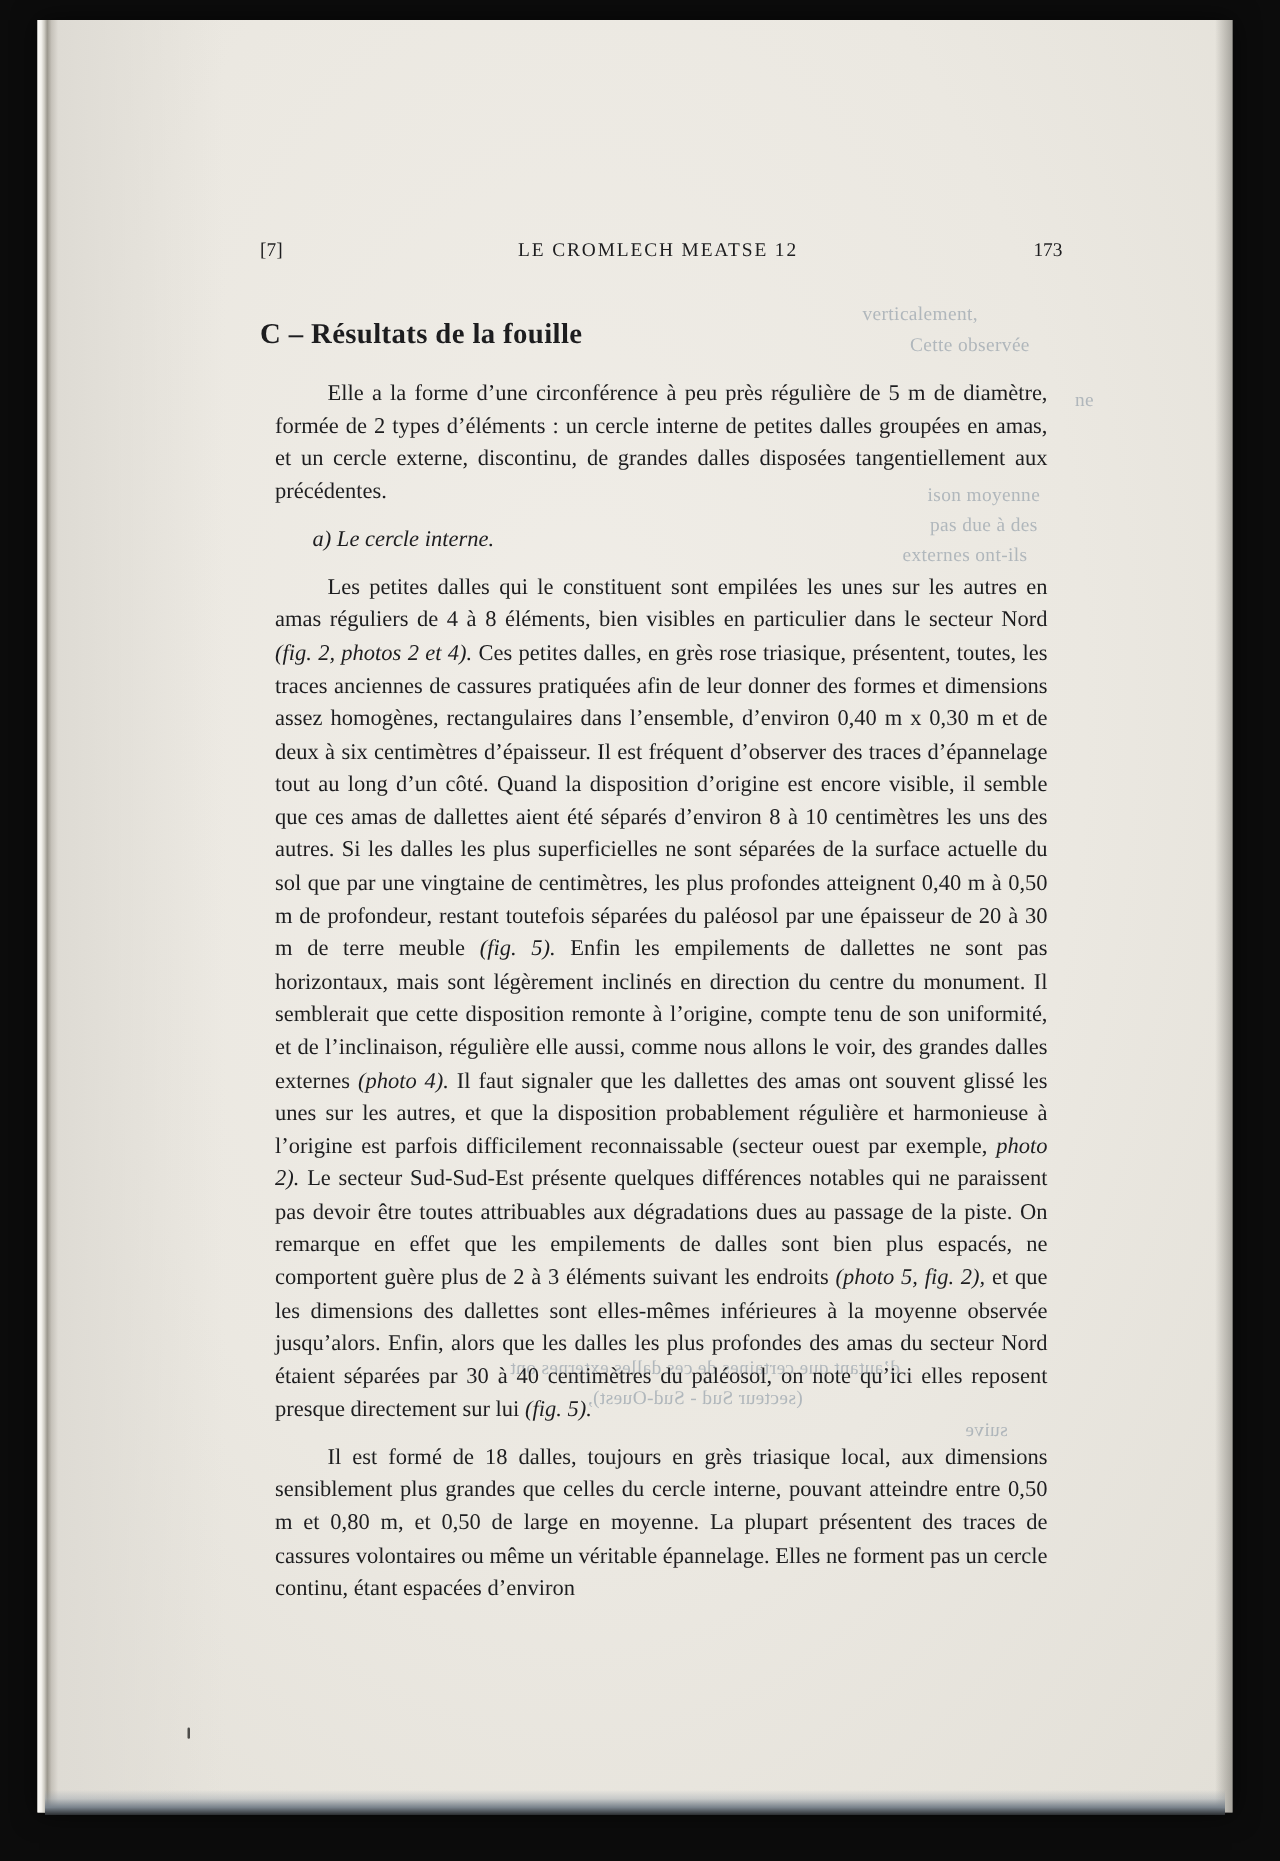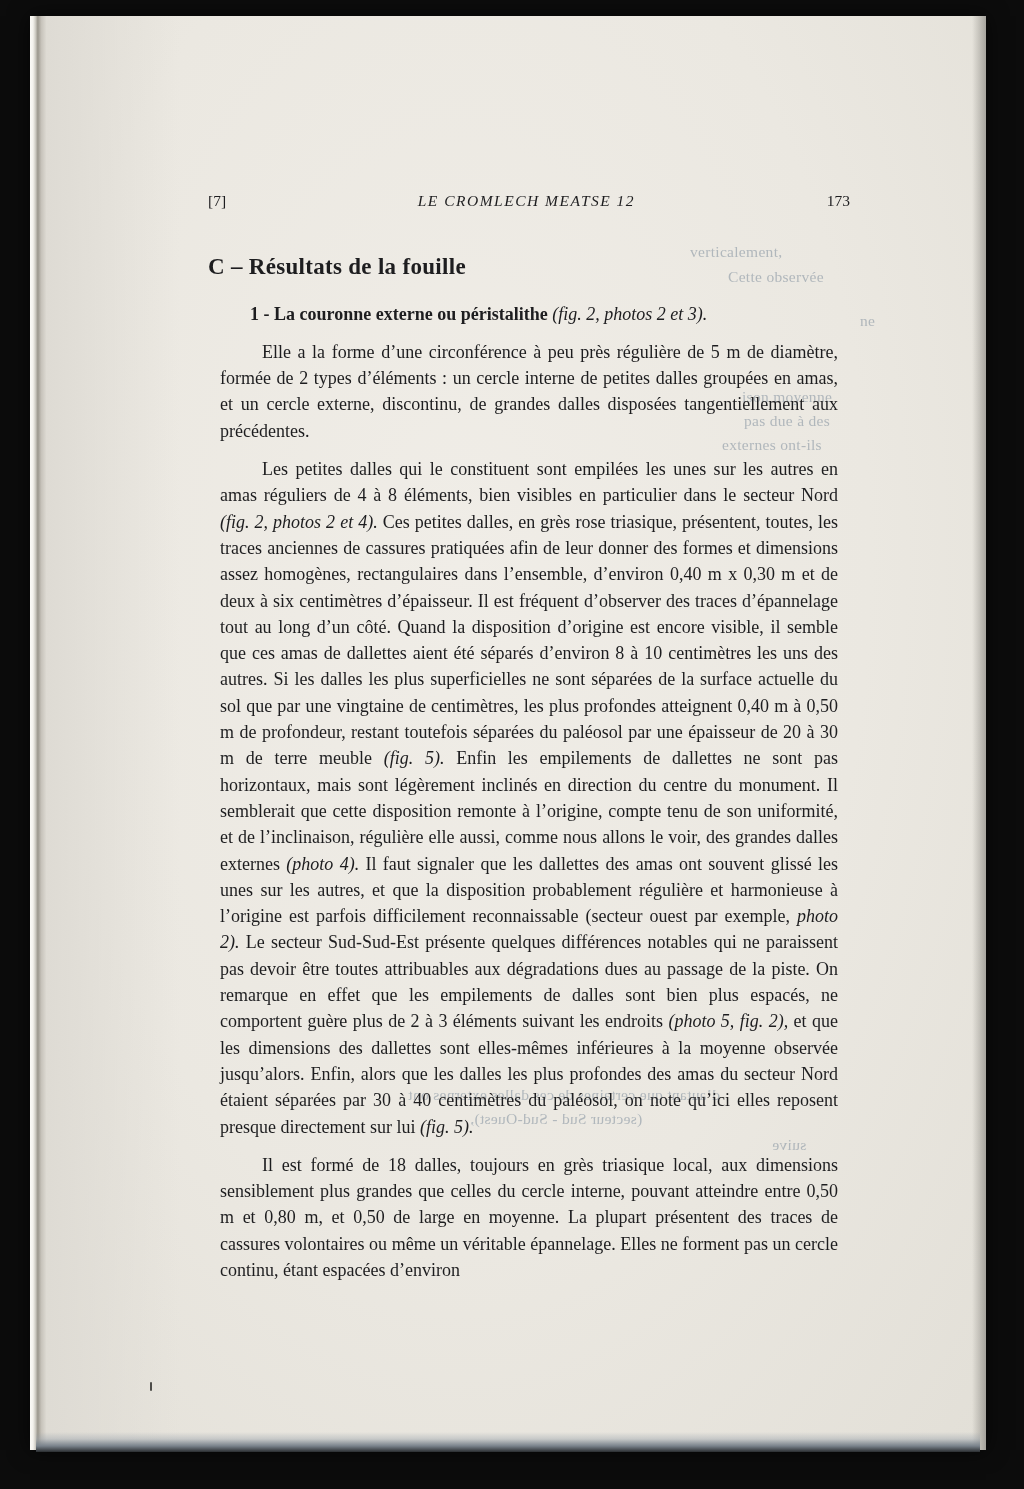--- a/index.html
+++ b/index.html
@@ -38,21 +38,21 @@
     pointer-events:none;
   }
   .text-column{
     position:absolute;left:178px;top:172px;width:642px;
     font-size:18px;line-height:26.3px;color:#1d1d1f;z-index:3;
   }
   .page-header{
     display:flex;justify-content:space-between;align-items:baseline;
     font-size:15.5px;margin-bottom:40px;
   }
-  .page-header .title{letter-spacing:1.5px;font-style:italic;}
+  .page-header .title{letter-spacing:1.5px;}
   .section-title{
     font-size:23px;font-weight:bold;margin:0 0 20px 0;letter-spacing:0.3px;
   }
   .subheading{margin:0 0 5px 0;text-indent:42px;text-align:justify;}
   .paragraph{margin:12px;text-align:justify;text-indent:42px;}
   .subitem{margin:11px 0 9px 0;text-indent:42px;font-style:italic;}
   .it{font-style:italic;}
   .bd{font-weight:bold;}
   .bleed-layer{position:absolute;left:0;top:0;width:1024px;height:1300px;z-index:2;pointer-events:none;}
   .bleed-item{
@@ -78,22 +78,22 @@
 
       <div class="page-header">
         <span class="bracket">[7]</span>
         <span class="title">LE CROMLECH MEATSE 12</span>
         <span class="pagenum">173</span>
       </div>
 
       <h1 class="section-title">C – Résultats de la fouille</h1>
 
       <div id="content">
-          <p class="subheading"><span class="bd">1 - La couronne externe ou péristalithe </span><span class="it">(fig. 2, photos 2 et 3).</span></p>
           <p class="paragraph"><span>Elle a la forme d’une circonférence à peu près régulière de 5 m de diamètre, formée de 2 types d’éléments : un cercle interne de petites dalles groupées en amas, et un cercle externe, discontinu, de grandes dalles disposées tangentiellement aux précédentes.</span></p>
+          <p class="subitem"><span class="it">a) Le cercle interne.</span></p>
           <p class="paragraph"><span>Les petites dalles qui le constituent sont empilées les unes sur les autres en amas réguliers de 4 à 8 éléments, bien visibles en particulier dans le secteur Nord </span><span class="it">(fig. 2, photos 2 et 4).</span><span> Ces petites dalles, en grès rose triasique, présentent, toutes, les traces anciennes de cassures pratiquées afin de leur donner des formes et dimensions assez homogènes, rectangulaires dans l’ensemble, d’environ 0,40 m x 0,30 m et de deux à six centimètres d’épaisseur. Il est fréquent d’observer des traces d’épannelage tout au long d’un côté. Quand la disposition d’origine est encore visible, il semble que ces amas de dallettes aient été séparés d’environ 8 à 10 centimètres les uns des autres. Si les dalles les plus superficielles ne sont séparées de la surface actuelle du sol que par une vingtaine de centimètres, les plus profondes atteignent 0,40 m à 0,50 m de profondeur, restant toutefois séparées du paléosol par une épaisseur de 20 à 30 m de terre meuble </span><span class="it">(fig. 5).</span><span> Enfin les empilements de dallettes ne sont pas horizontaux, mais sont légèrement inclinés en direction du centre du monument. Il semblerait que cette disposition remonte à l’origine, compte tenu de son uniformité, et de l’inclinaison, régulière elle aussi, comme nous allons le voir, des grandes dalles externes </span><span class="it">(photo 4).</span><span> Il faut signaler que les dallettes des amas ont souvent glissé les unes sur les autres, et que la disposition probablement régulière et harmonieuse à l’origine est parfois difficilement reconnaissable (secteur ouest par exemple, </span><span class="it">photo 2).</span><span> Le secteur Sud-Sud-Est présente quelques différences notables qui ne paraissent pas devoir être toutes attribuables aux dégradations dues au passage de la piste. On remarque en effet que les empilements de dalles sont bien plus espacés, ne comportent guère plus de 2 à 3 éléments suivant les endroits </span><span class="it">(photo 5, fig. 2),</span><span> et que les dimensions des dallettes sont elles-mêmes inférieures à la moyenne observée jusqu’alors. Enfin, alors que les dalles les plus profondes des amas du secteur Nord étaient séparées par 30 à 40 centimètres du paléosol, on note qu’ici elles reposent presque directement sur lui </span><span class="it">(fig. 5).</span></p>
           <p class="paragraph"><span>Il est formé de 18 dalles, toujours en grès triasique local, aux dimensions sensiblement plus grandes que celles du cercle interne, pouvant atteindre entre 0,50 m et 0,80 m, et 0,50 de large en moyenne. La plupart présentent des traces de cassures volontaires ou même un véritable épannelage. Elles ne forment pas un cercle continu, étant espacées d’environ</span></p>
         </div>
 
     </div>
   </div>
 
   <div id="bleed" class="bleed-layer">
       <div class="bleed-item" style="left: 690px; top: 243px;">verticalement,</div>
       <div class="bleed-item" style="left: 728px; top: 268px;">Cette observée</div>

